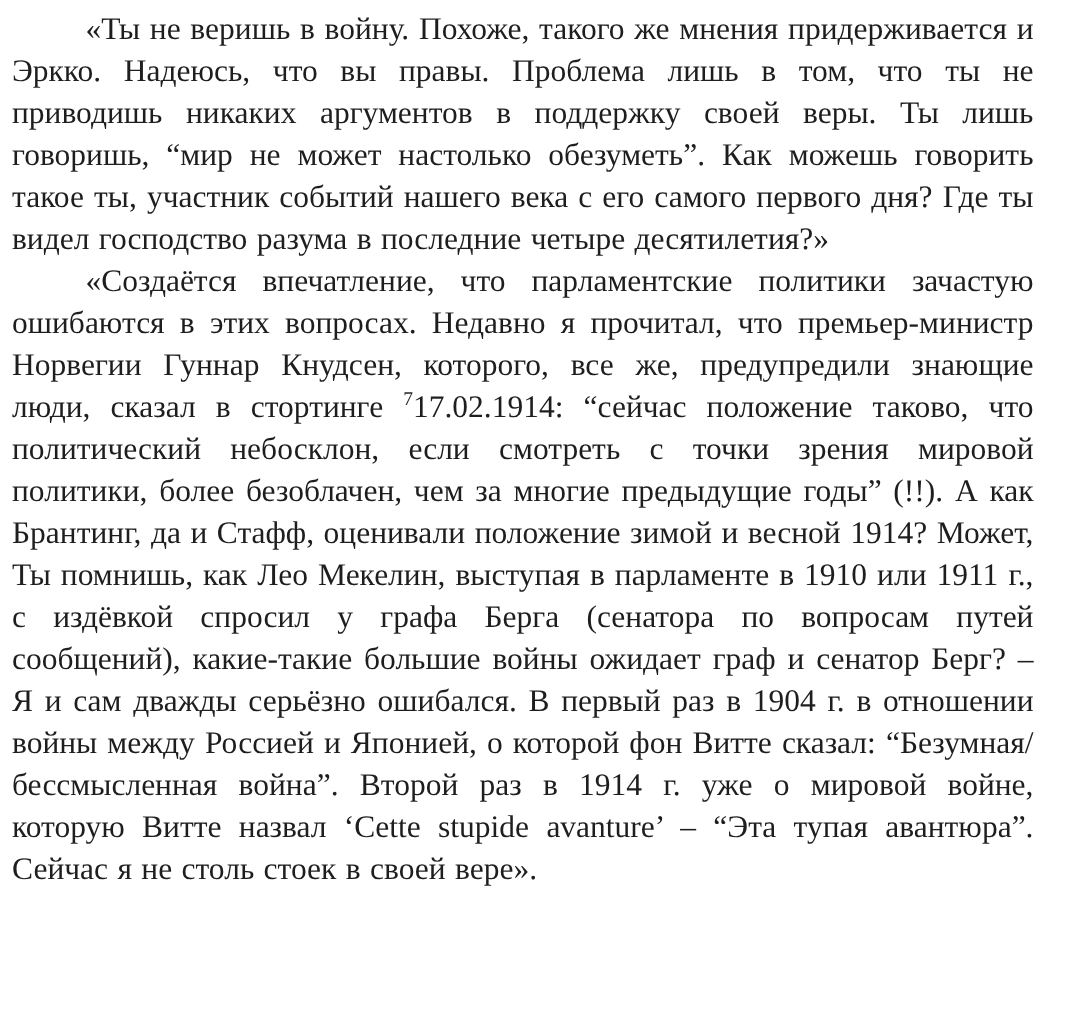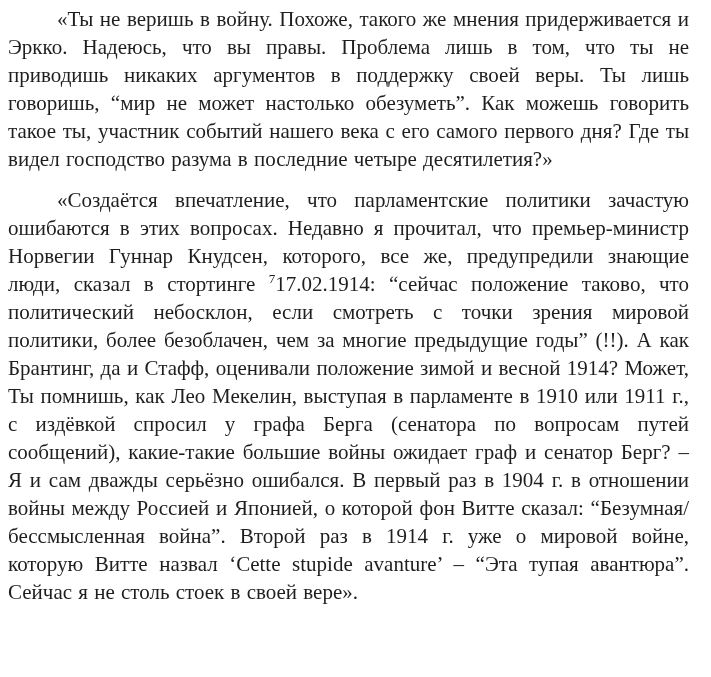--- a/index.html
+++ b/index.html
@@ -19,21 +19,20 @@
     margin: 0;
     font-family: "Liberation Serif", serif;
     font-size: 21px;
     line-height: 28px;
     color: #1e1e1e;
     text-align: justify;
     text-indent: 49px;
     word-spacing: 1px;
   }
   .para + .para {
-    margin-top: 13px;
   }
   sup.footnote {
     font-size: 0.62em;
     line-height: 0;
     vertical-align: super;
   }
 </style>
 </head>
 <body>
 

